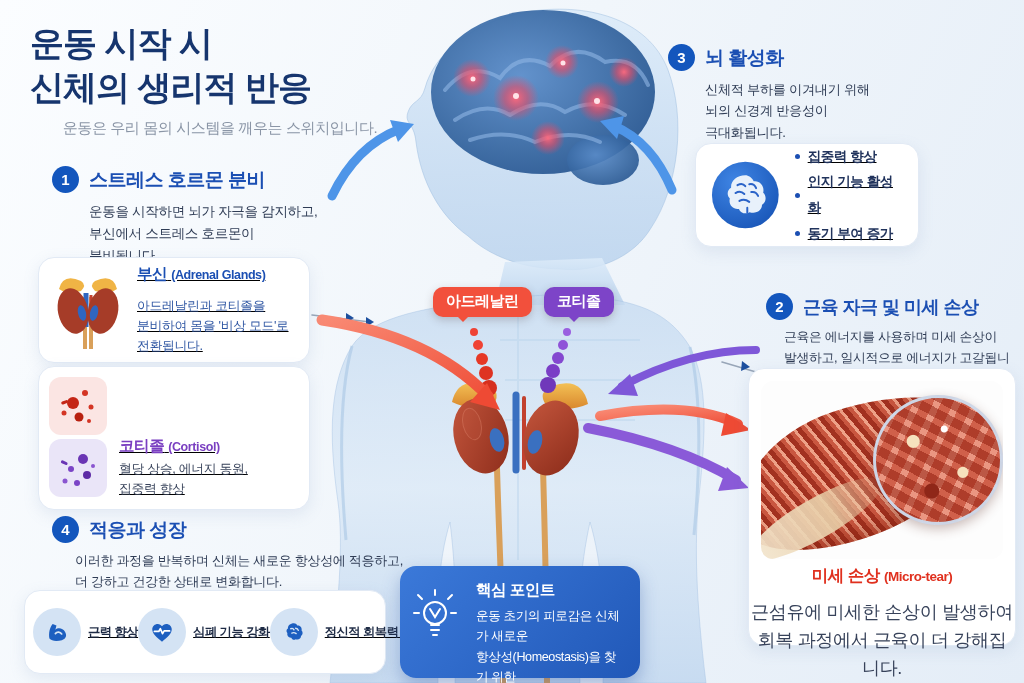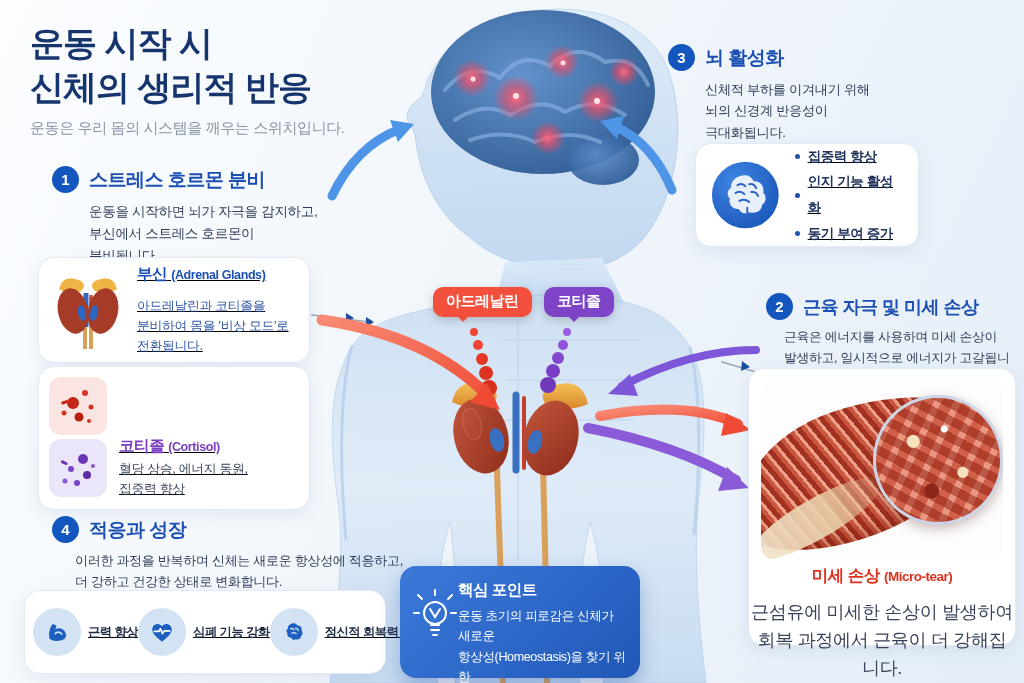--- a/index.html
+++ b/index.html
@@ -26,21 +26,21 @@
   .bubble.purple{background:#7d44c8;left-offset:0;}
   .bubble.purple:after{border-top-color:#7d44c8;}
   .benefit{display:flex;flex-direction:row;align-items:center;gap:7px;}
   .benefit .circ{width:48px;height:48px;border-radius:50%;background:#d4e3f4;
     display:flex;align-items:center;justify-content:center;}
   .benefit .lbl{font-size:12.3px;font-weight:800;color:#1e2b45;letter-spacing:-0.5px;white-space:nowrap;}
   .bullet-row{display:flex;align-items:center;gap:8px;font-size:13.5px;font-weight:700;
     color:#21335c;letter-spacing:-0.4px;line-height:1.9;}
   .bullet-dot{width:5px;height:5px;border-radius:50%;background:#1b4fb3;flex:none;}
   .keybox{background:linear-gradient(135deg,#3b79d9 0%,#2158b8 100%);border-radius:16px;
-    box-shadow:0 8px 18px rgba(40,80,160,.35);color:#fff;display:flex;padding:14px 14px 24px 12px;gap:0;}
+    box-shadow:0 8px 18px rgba(40,80,160,.35);color:#fff;display:flex;padding:14px 14px 24px 12px;gap:18px;}
   .muscle-wrap{position:absolute;left:12px;top:12px;width:242px;height:178px;border-radius:12px;overflow:hidden;background:#fdfdfd;}
   .spindle{position:absolute;left:-28px;top:26px;width:250px;height:130px;
     border-radius:48% 52% 55% 45% / 65% 40% 60% 35%;transform:rotate(-18deg);
     background:repeating-linear-gradient(68deg,#a23120 0 5px,#c95740 5px 9px,#eea187 9px 12px);
     box-shadow:inset 0 -10px 18px rgba(120,30,10,.35);}
   .tendon{position:absolute;left:-20px;top:118px;width:150px;height:40px;border-radius:50%;
     transform:rotate(-30deg);background:linear-gradient(90deg,#f3e6cf,#e8cfa8 60%,transparent);opacity:.9;}
   .magnify{position:absolute;left:112px;top:14px;width:124px;height:124px;border-radius:50%;
     border:3px solid rgba(205,220,238,.95);box-shadow:0 4px 12px rgba(90,40,30,.3);
     background:
@@ -169,21 +169,21 @@
       <path d="M722,362 L756,372" stroke="#98a6b8" stroke-width="1.6"></path>
       <polygon points="742,361 750,367 741,371" fill="#1c4f9e"></polygon>
     </g>
   </svg>
 
   <div class="abs" style="left:30px;top:22px;width:380px;">
     <div style="font-size:34px;font-weight:800;color:#16356e;line-height:1.28;letter-spacing:-1px;">
       <div>운동 시작 시</div>
       <div>신체의 생리적 반응</div>
     </div>
-    <div style="margin-top:10px;font-size:15px;color:#8a95a6;letter-spacing:-0.4px;">운동은 우리 몸의 시스템을 깨우는 스위치입니다.</div>
+    <div style="margin-top:10px;font-size:15px;color:#8a95a6;letter-spacing:-0.4px;text-align:center;">운동은 우리 몸의 시스템을 깨우는 스위치입니다.</div>
   </div>
 
   <div class="abs" style="left:52px;top:166px;width:330px;">
     <div class="sec-row">
       <div class="badge">1</div>
       <div class="sec-head">스트레스 호르몬 분비</div>
     </div>
     <div class="body-txt" style="margin:8px 0 0 37px;">
       <div>운동을 시작하면 뇌가 자극을 감지하고,</div>
       <div>부신에서 스트레스 호르몬이</div>

